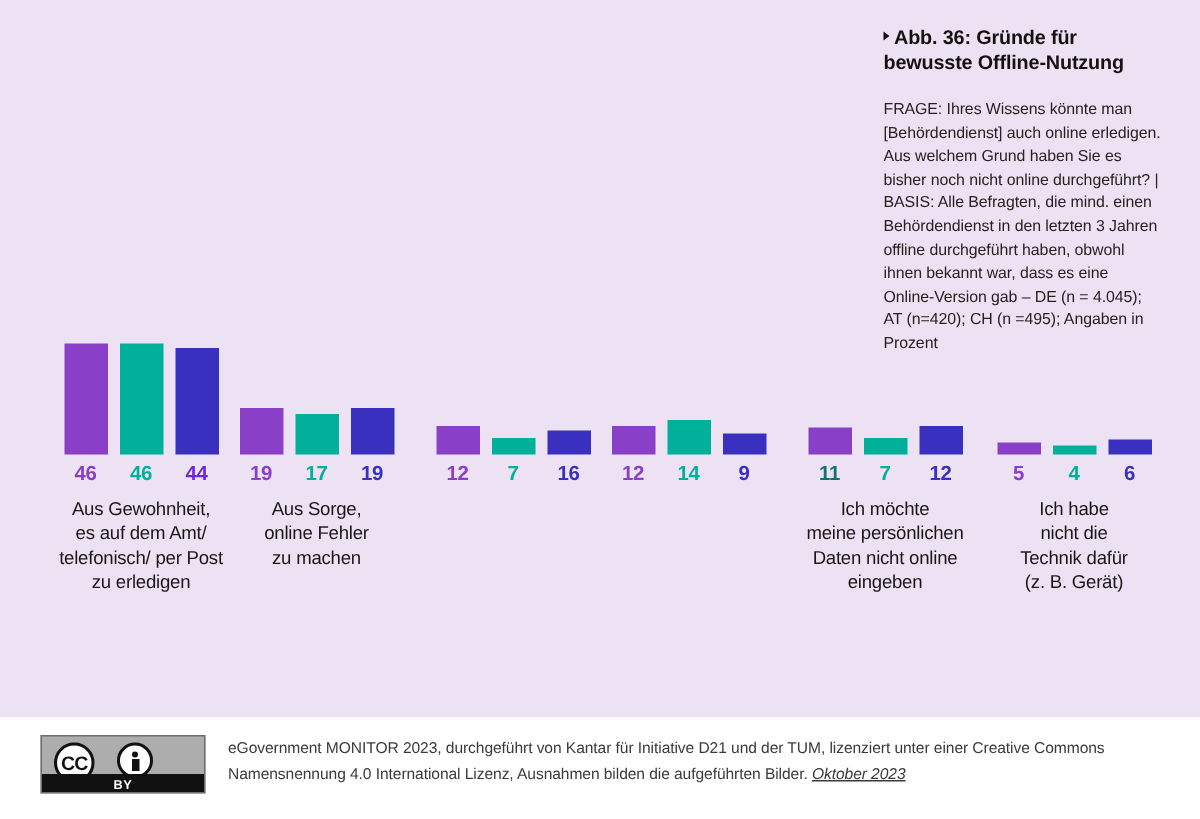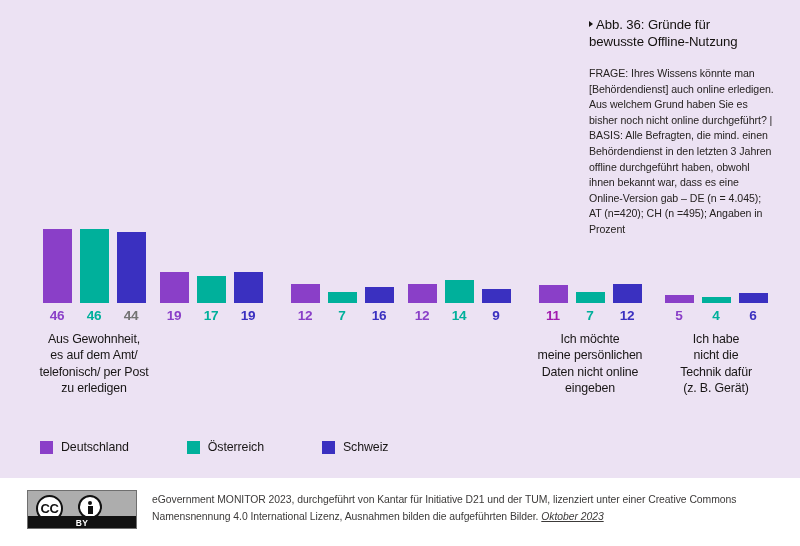--- a/index.html
+++ b/index.html
@@ -30,21 +30,21 @@
   }
   
   #side-col {
     position: absolute;
     left: 589px;
     top: 16px;
     width: 185px;
   }
   #fig-title {
     font-size: 13.2px;
-    font-weight: normal;
+    font-weight: bold;
     line-height: 17px;
     color: #14110f;
     letter-spacing: -0.1px;
   }
   #fig-title .tri {
     display: inline-block;
     width: 0;
     height: 0;
     border-left: 4.5px solid #14110f;
     border-top: 3.2px solid transparent;
@@ -231,35 +231,36 @@
     <div id="plot">
         <div class="group" style="left: 24px; width: 140px;">
           <div class="bars">
             <div class="bar" title="Deutschland: 46" style="height: 74.06px; background: rgb(138, 63, 200);"></div>
             <div class="bar" title="Österreich: 46" style="height: 74.06px; background: rgb(0, 176, 155);"></div>
             <div class="bar" title="Schweiz: 44" style="height: 70.84px; background: rgb(58, 48, 192);"></div>
           </div>
           <div class="values">
             <div class="value" style="color: rgb(138, 63, 200);">46</div>
             <div class="value" style="color: rgb(0, 176, 155);">46</div>
-            <div class="value" style="color: #737373;">44</div>
+            <div class="value" style="color: #6d28d9;">44</div>
           </div>
           <div class="cat-label">Aus Gewohnheit,<br>es auf dem Amt/<br>telefonisch/ per Post<br>zu erledigen</div>
         </div>
         <div class="group" style="left: 158px; width: 106px;">
           <div class="bars">
             <div class="bar" title="Deutschland: 19" style="height: 30.59px; background: rgb(138, 63, 200);"></div>
             <div class="bar" title="Österreich: 17" style="height: 27.37px; background: rgb(0, 176, 155);"></div>
             <div class="bar" title="Schweiz: 19" style="height: 30.59px; background: rgb(58, 48, 192);"></div>
           </div>
           <div class="values">
             <div class="value" style="color: rgb(138, 63, 200);">19</div>
             <div class="value" style="color: rgb(0, 176, 155);">17</div>
             <div class="value" style="color: rgb(58, 48, 192);">19</div>
           </div>
+          <div class="cat-label">Aus Sorge,<br>online Fehler<br>zu machen</div>
         </div>
         <div class="group" style="left: 282px; width: 120px;">
           <div class="bars">
             <div class="bar" title="Deutschland: 12" style="height: 19.32px; background: rgb(138, 63, 200);"></div>
             <div class="bar" title="Österreich: 7" style="height: 11.27px; background: rgb(0, 176, 155);"></div>
             <div class="bar" title="Schweiz: 10" style="height: 16.1px; background: rgb(58, 48, 192);"></div>
           </div>
           <div class="values">
             <div class="value" style="color: rgb(138, 63, 200);">12</div>
             <div class="value" style="color: rgb(0, 176, 155);">7</div>
@@ -278,55 +279,41 @@
             <div class="value" style="color: rgb(58, 48, 192);">9</div>
           </div>
         </div>
         <div class="group" style="left: 527px; width: 126px;">
           <div class="bars">
             <div class="bar" title="Deutschland: 11" style="height: 17.71px; background: rgb(138, 63, 200);"></div>
             <div class="bar" title="Österreich: 7" style="height: 11.27px; background: rgb(0, 176, 155);"></div>
             <div class="bar" title="Schweiz: 12" style="height: 19.32px; background: rgb(58, 48, 192);"></div>
           </div>
           <div class="values">
-            <div class="value" style="color: #a21caf;">11</div>
+            <div class="value" style="color: #0f766e;">11</div>
             <div class="value" style="color: rgb(0, 176, 155);">7</div>
             <div class="value" style="color: rgb(58, 48, 192);">12</div>
           </div>
           <div class="cat-label">Ich möchte<br>meine persönlichen<br>Daten nicht online<br>eingeben</div>
         </div>
         <div class="group" style="left: 660px; width: 112px;">
           <div class="bars">
             <div class="bar" title="Deutschland: 5" style="height: 8.05px; background: rgb(138, 63, 200);"></div>
             <div class="bar" title="Österreich: 4" style="height: 6.44px; background: rgb(0, 176, 155);"></div>
             <div class="bar" title="Schweiz: 6" style="height: 9.66px; background: rgb(58, 48, 192);"></div>
           </div>
           <div class="values">
             <div class="value" style="color: rgb(138, 63, 200);">5</div>
             <div class="value" style="color: rgb(0, 176, 155);">4</div>
             <div class="value" style="color: rgb(58, 48, 192);">6</div>
           </div>
           <div class="cat-label">Ich habe<br>nicht die<br>Technik dafür<br>(z. B. Gerät)</div>
         </div>
       </div>
 
-    <div id="legend">
-        <div class="legend-item">
-          <div class="legend-swatch" style="background: rgb(138, 63, 200);"></div>
-          <span class="legend-text">Deutschland</span>
-        </div>
-        <div class="legend-item">
-          <div class="legend-swatch" style="background: rgb(0, 176, 155);"></div>
-          <span class="legend-text">Österreich</span>
-        </div>
-        <div class="legend-item">
-          <div class="legend-swatch" style="background: rgb(58, 48, 192);"></div>
-          <span class="legend-text">Schweiz</span>
-        </div>
-      </div>
 
     <div id="side-col">
       <div id="fig-title">
         <span class="tri"></span><span>Abb. 36: Gründe für</span><br>
         <span>bewusste Offline-Nutzung</span>
       </div>
       <div id="fig-note">FRAGE: Ihres Wissens könnte man [Behördendienst] auch online erledigen. Aus welchem Grund haben Sie es bisher noch nicht online  durchgeführt? | BASIS: Alle Befragten, die mind. einen Behördendienst  in den letzten 3 Jahren offline durchgeführt haben, obwohl ihnen bekannt war, dass es eine Online-Version gab – DE (n = 4.045); AT (n=420); CH (n =495); Angaben in Prozent</div>
     </div>
 
   </div>

